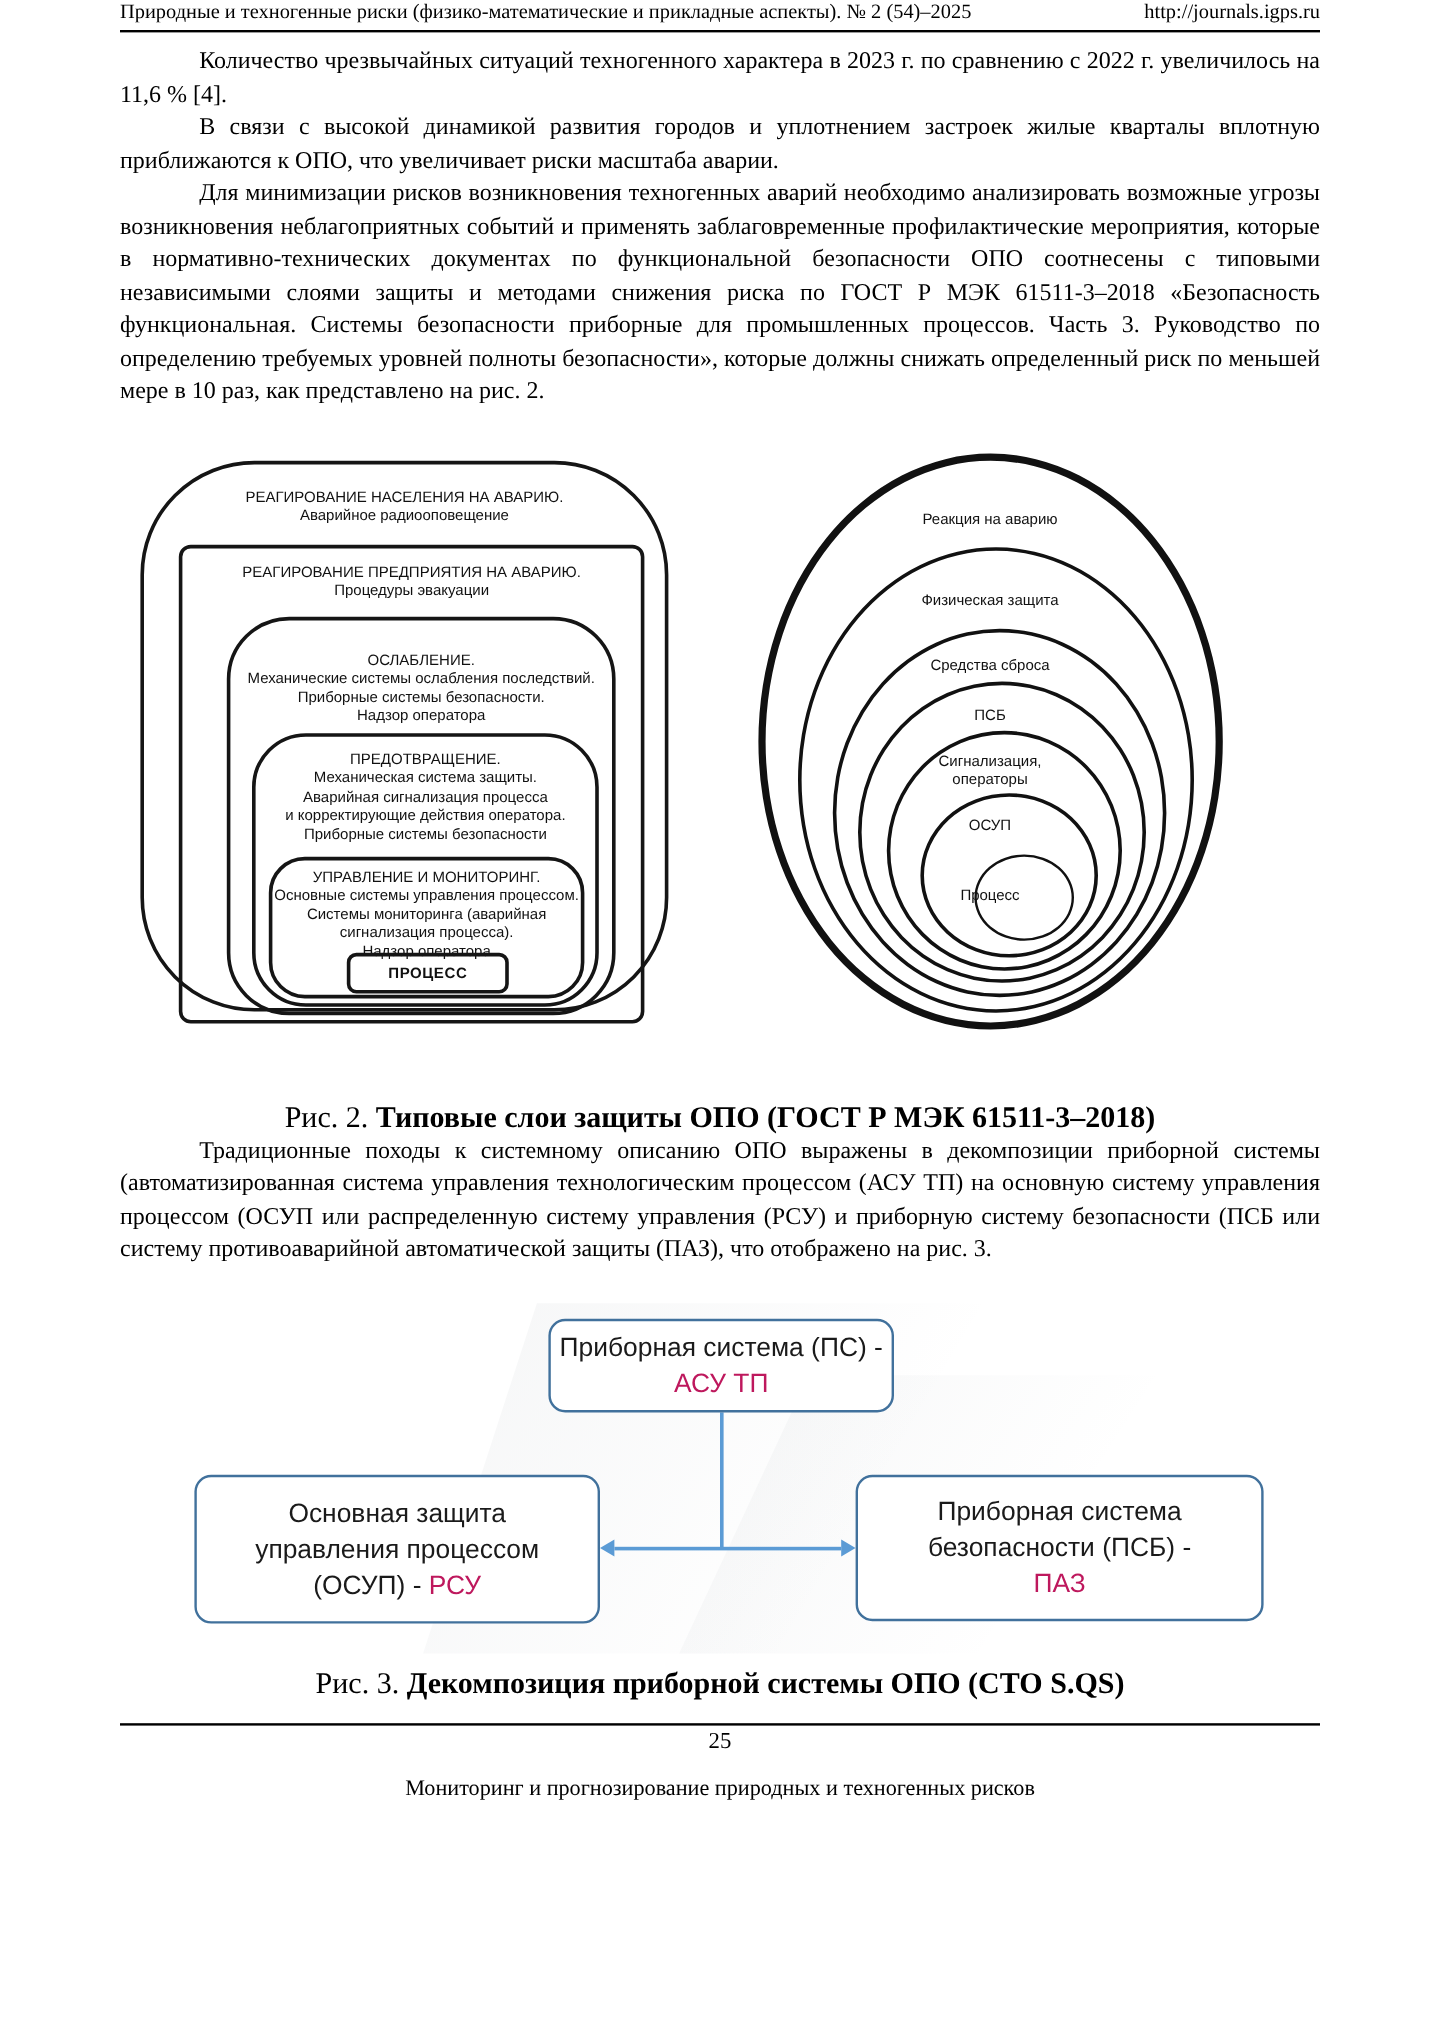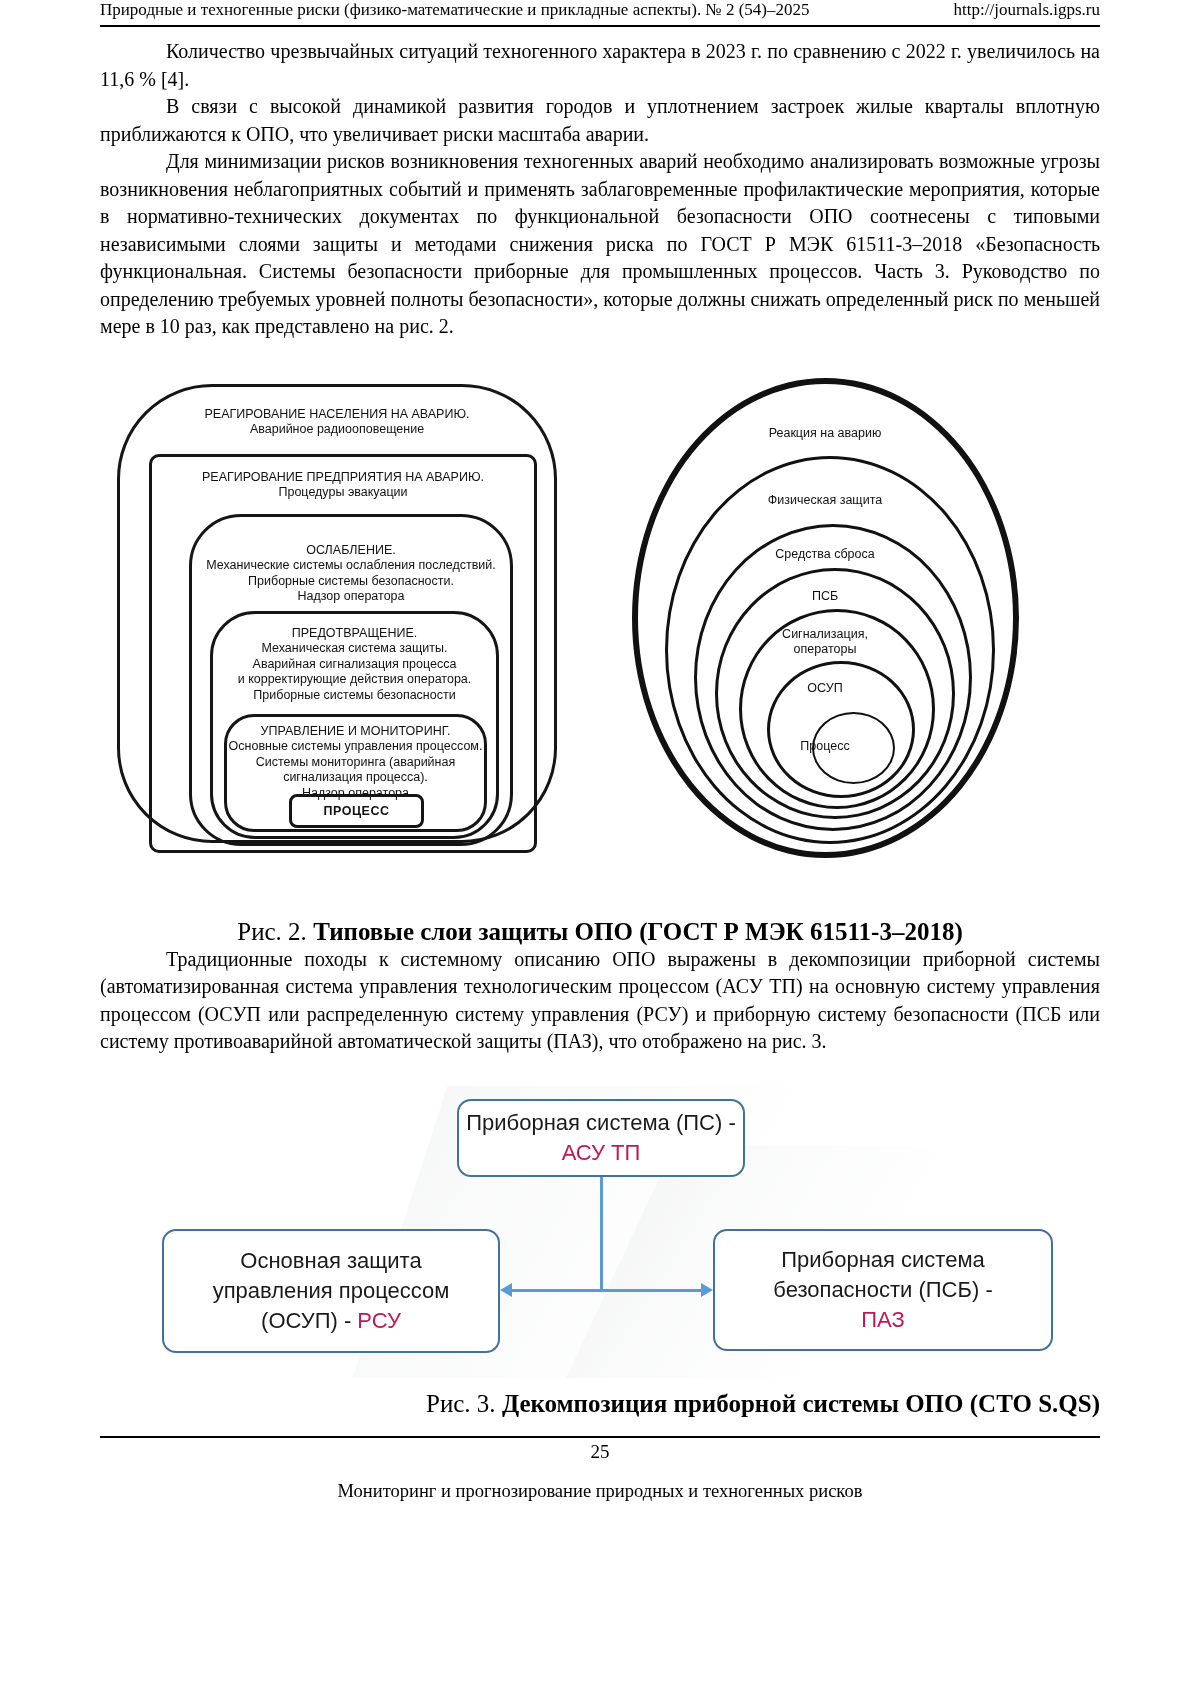--- a/index.html
+++ b/index.html
@@ -197,21 +197,21 @@
         <span>управления процессом</span>
         <span><span>(ОСУП) - </span><span class="red">РСУ</span></span>
       </div>
       <div class="f3box f3-right">
         <span>Приборная система</span>
         <span>безопасности (ПСБ) -</span>
         <span class="red">ПАЗ</span>
       </div>
     </div>
 
-    <div class="caption" style="margin-top:12px;text-align:right;">
+    <div class="caption" style="margin-top:12px;">
       <span>Рис. 3.</span>
       <b>Декомпозиция приборной системы ОПО (СТО S.QS)</b>
     </div>
 
     <div class="footer-rule"></div>
     <div class="page-num">25</div>
     <div class="footer-text">Мониторинг и прогнозирование природных и техногенных рисков</div>
 
   </div>
 </div>

